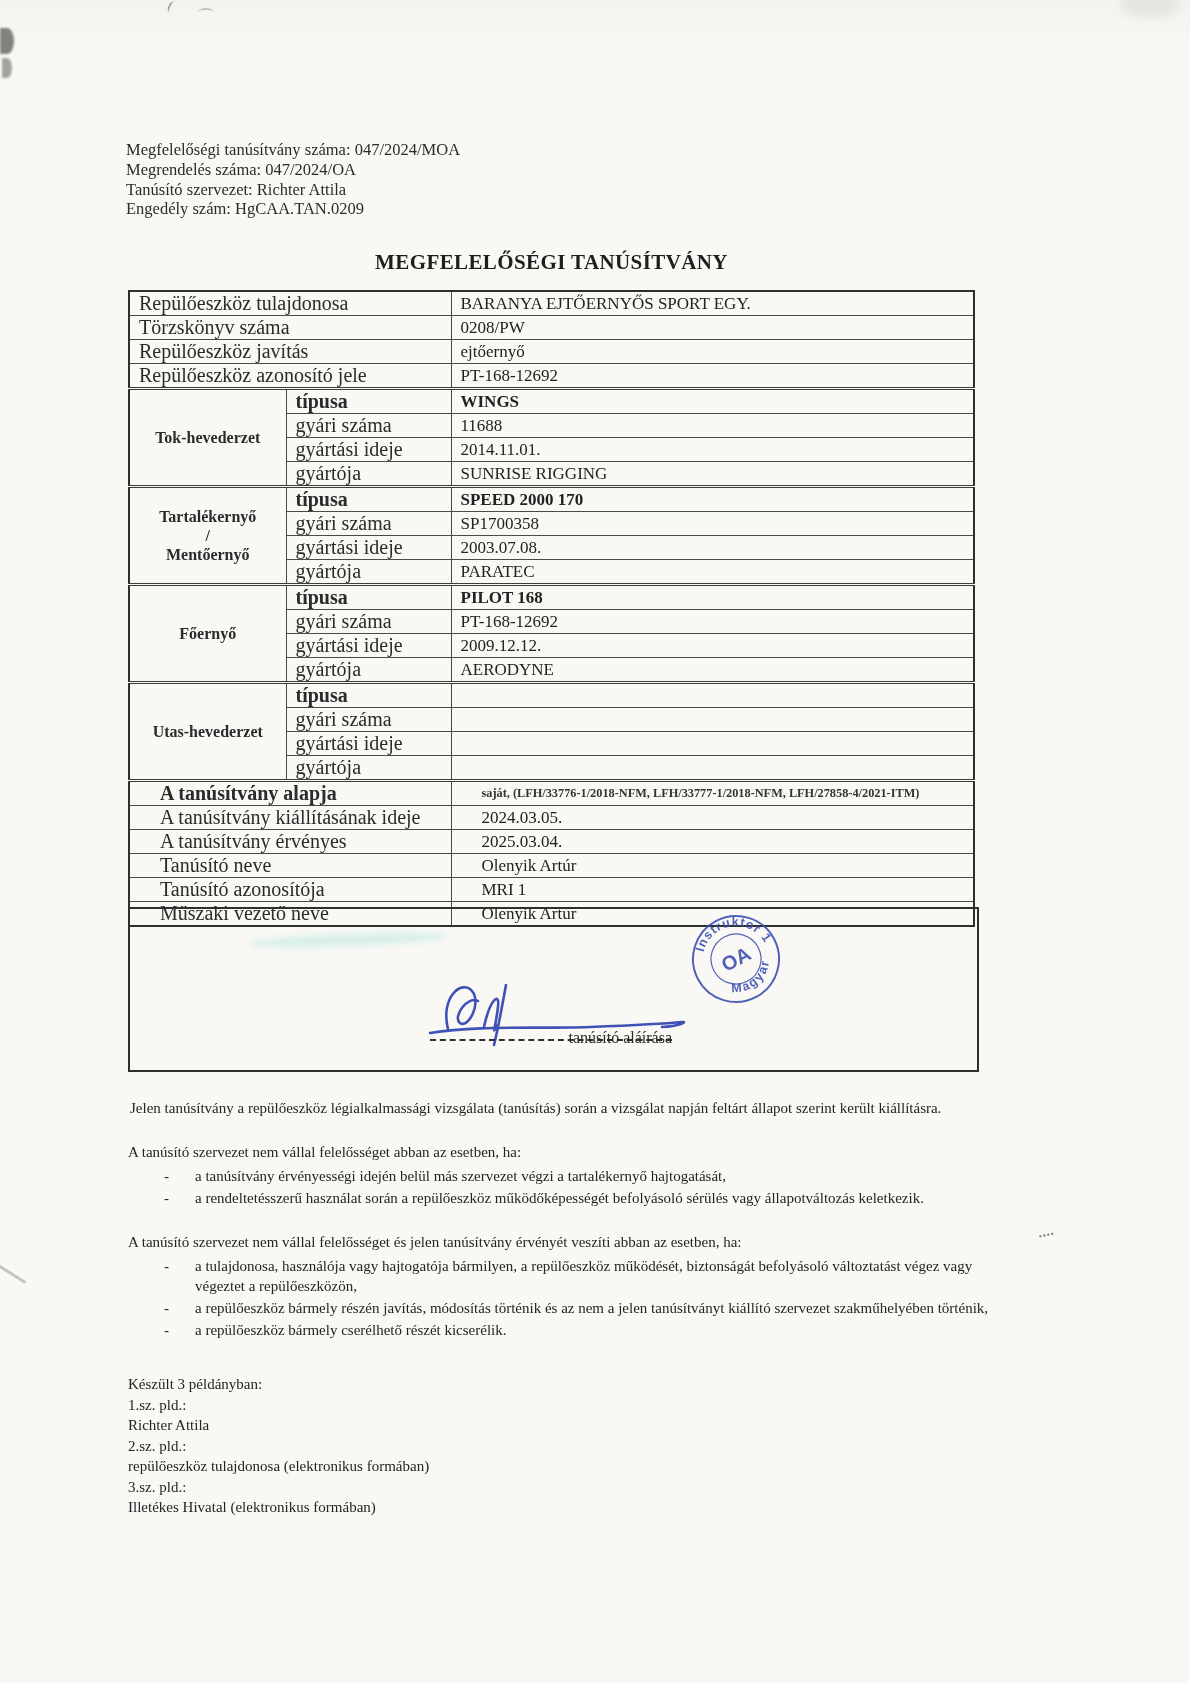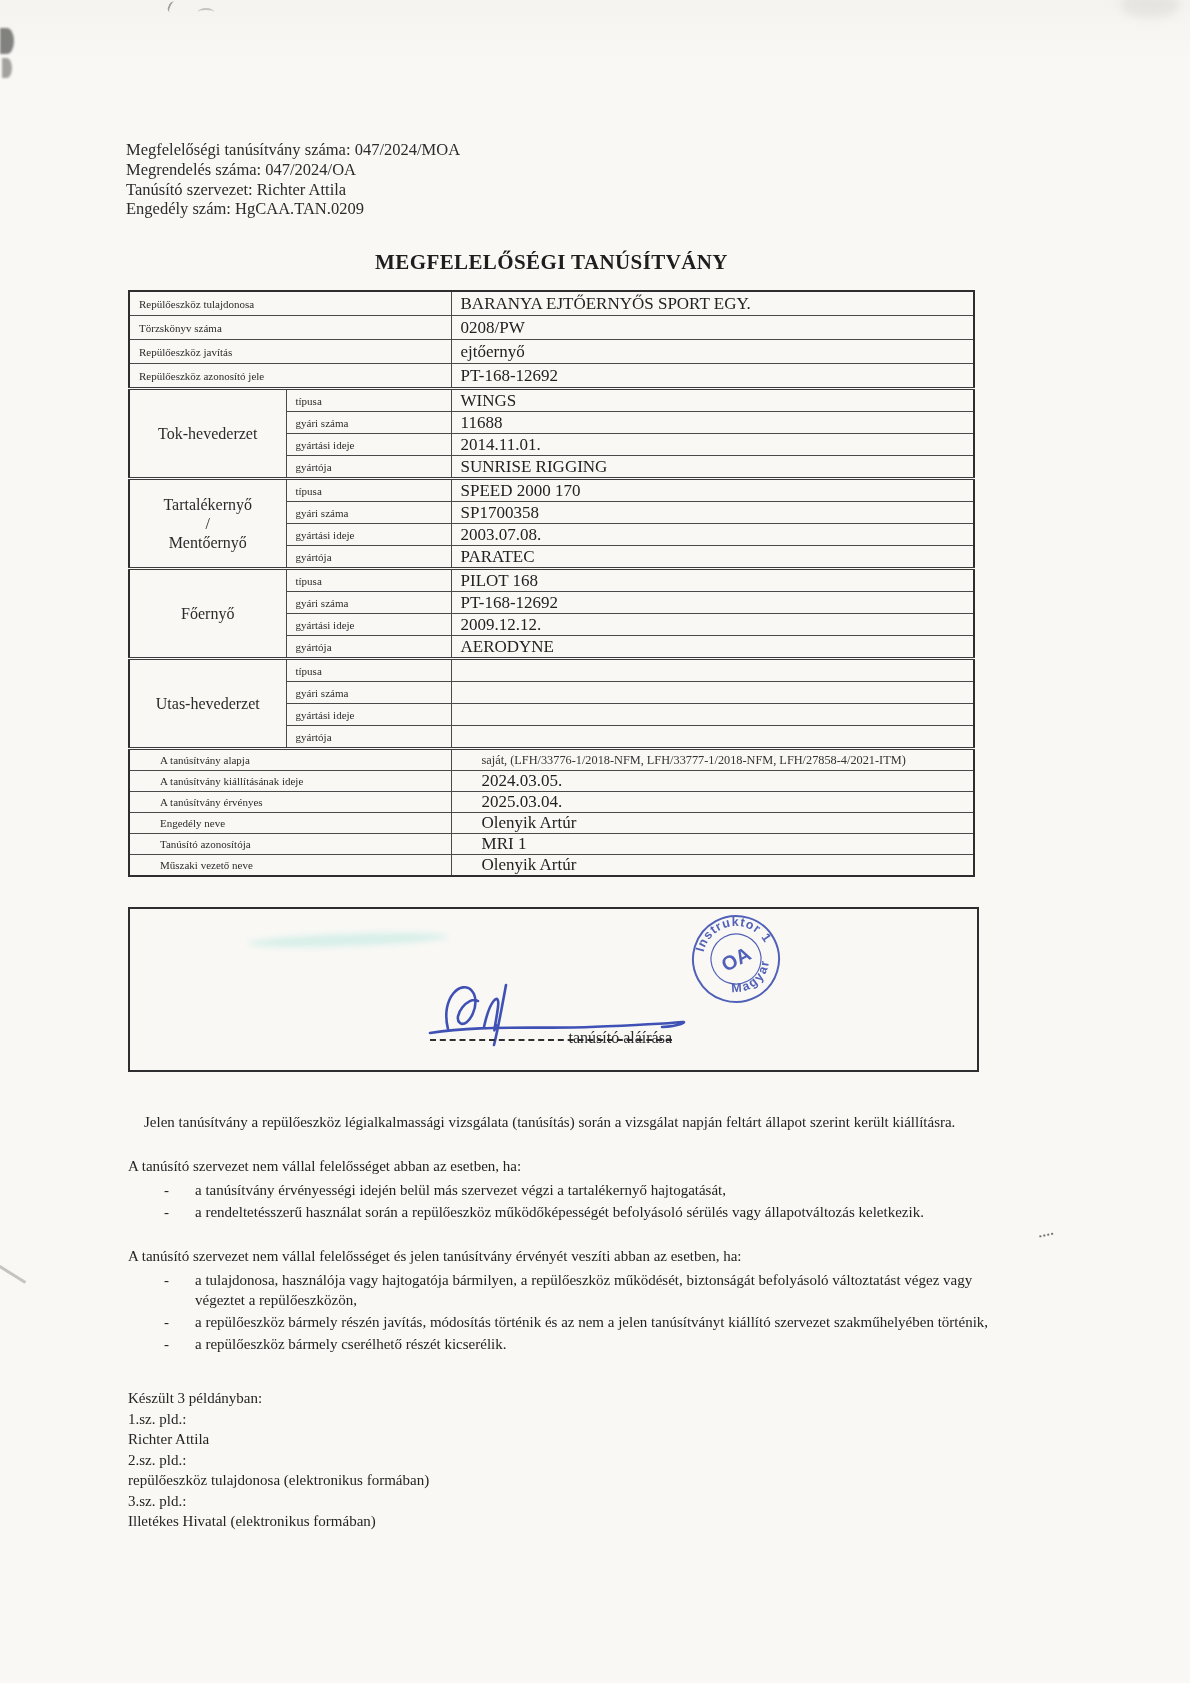--- a/index.html
+++ b/index.html
@@ -12,38 +12,38 @@
   .page{position:absolute;inset:0;background:linear-gradient(180deg,#f4f3f0 0,#f9f8f5 60px,#f9f8f5 100%);}
   
   .hdr{position:absolute;left:126px;top:140px;font-size:16.5px;line-height:19.8px;color:#2b2b2b;}
   
   .title{position:absolute;left:128px;top:250px;width:847px;text-align:center;
          font-size:21px;font-weight:bold;letter-spacing:.4px;color:#1e1e1e;}
   
   table.cert{position:absolute;left:128px;top:290px;width:847px;border-collapse:collapse;
              border:2px solid #2e2e2e;table-layout:fixed;}
   table.cert td{border:1px solid #4a4a4a;padding:0 9px;vertical-align:middle;
-                font-size:11px;color:#2b2b2b;overflow:hidden;white-space:nowrap;}
+                font-size:20px;color:#2b2b2b;overflow:hidden;white-space:nowrap;}
   table.cert td.val{font-size:17px;color:#222;border-radius:9px;}
   table.cert td.val.small{font-size:12.3px;color:#333;}
   table.cert tr.rt td{height:23px;}
   table.cert tr.rg td{height:21px;}
   table.cert tr.rb td{height:20px;padding-left:30px;}
   table.cert td.grp{text-align:center;white-space:pre-line;line-height:19px;font-size:16px;}
-  table.cert tr.sep td{border-top:3px double #3c3c3c;}
+  table.cert tr.sep td{border-top:3px double #3c3c3c;font-weight:bold;}
   
   .sigbox{position:absolute;left:128px;top:907px;width:847px;height:161px;
           border:2px solid #2e2e2e;background:transparent;}
   .sig-dash{position:absolute;left:300px;top:130px;width:242px;border-top:2.5px dashed #2f2f2f;}
   .sig-cap{position:absolute;left:300px;top:120px;width:242px;text-align:right;font-size:16px;color:#2b2b2b;}
   .sig-svg{position:absolute;left:280px;top:68px;}
   .stamp{position:absolute;left:560px;top:4px;transform:rotate(-28deg);opacity:.88;}
   
   .lower{position:absolute;left:128px;top:1096px;width:935px;font-size:15px;line-height:20px;color:#242424;}
-  .p1{white-space:nowrap;margin:16px;}
+  .p1{white-space:nowrap;margin:2px;}
   .sec{margin-top:24px;}
   .sec .hd{margin:0 0 4px 0;}
   .itm{position:relative;padding-left:67px;margin:2px 0;}
   .itm .dash{position:absolute;left:36px;top:0;}
   .itm.wrapnarrow{max-width:830px;}
   .copies{margin-top:34px;}
   .copies .crow{display:flex;margin:1px 0;flex-direction:column;}
   .copies .clabel{width:152px;flex:none;}
   
   .art{position:absolute;pointer-events:none;}
@@ -183,21 +183,21 @@
       </tr>
       <tr class="rb">
         <td colspan="2">A tanúsítvány kiállításának ideje</td>
         <td class="val">2024.03.05.</td>
       </tr>
       <tr class="rb">
         <td colspan="2">A tanúsítvány érvényes</td>
         <td class="val">2025.03.04.</td>
       </tr>
       <tr class="rb">
-        <td colspan="2">Engedély neve</td>
+        <td colspan="2">Tanúsító neve</td>
         <td class="val">Olenyik Artúr</td>
       </tr>
       <tr class="rb">
         <td colspan="2">Tanúsító azonosítója</td>
         <td class="val">MRI 1</td>
       </tr>
       <tr class="rb">
         <td colspan="2">Műszaki vezető neve</td>
         <td class="val">Olenyik Artúr</td>
       </tr>

